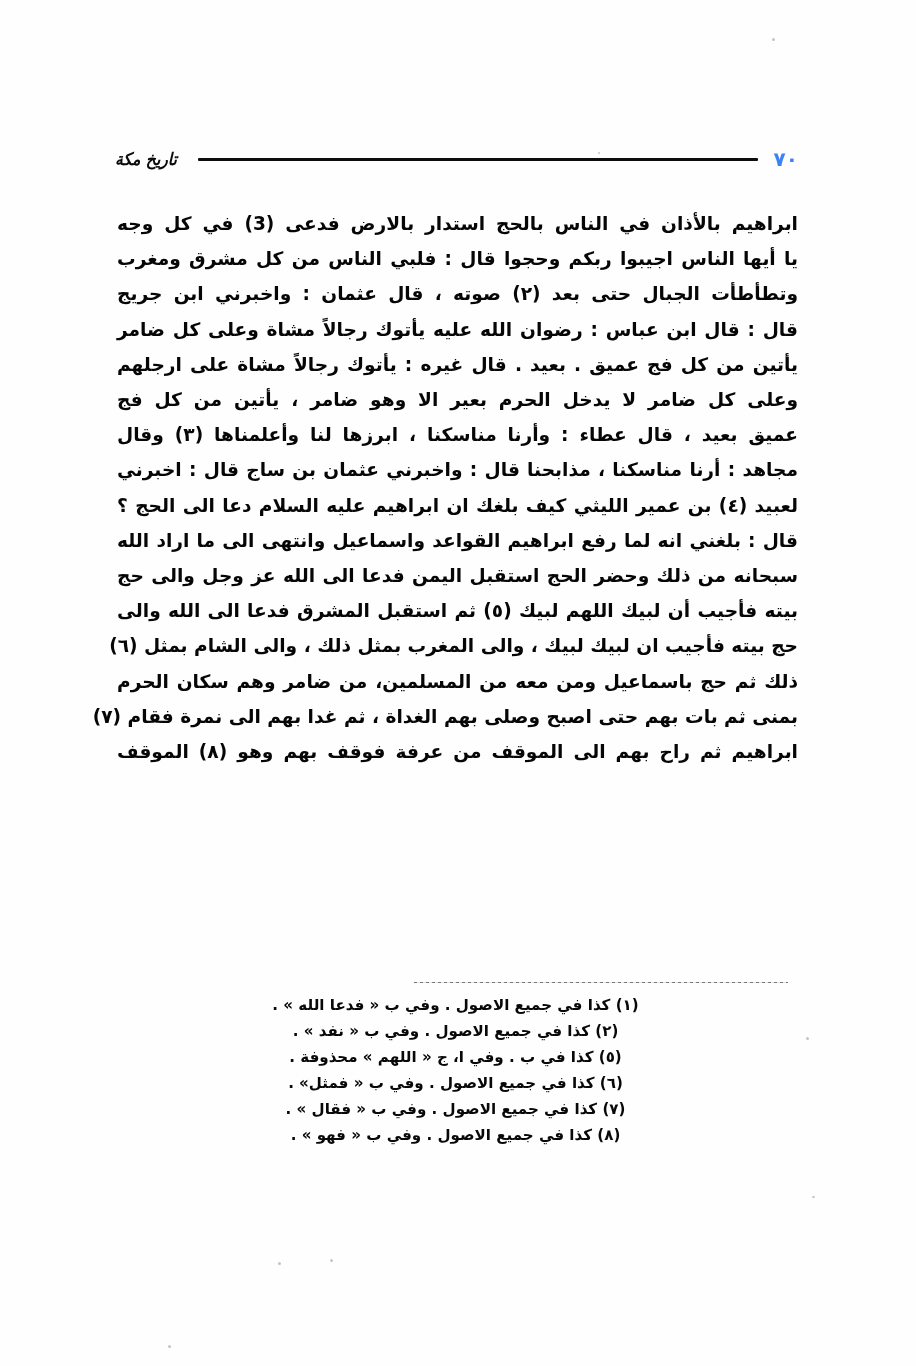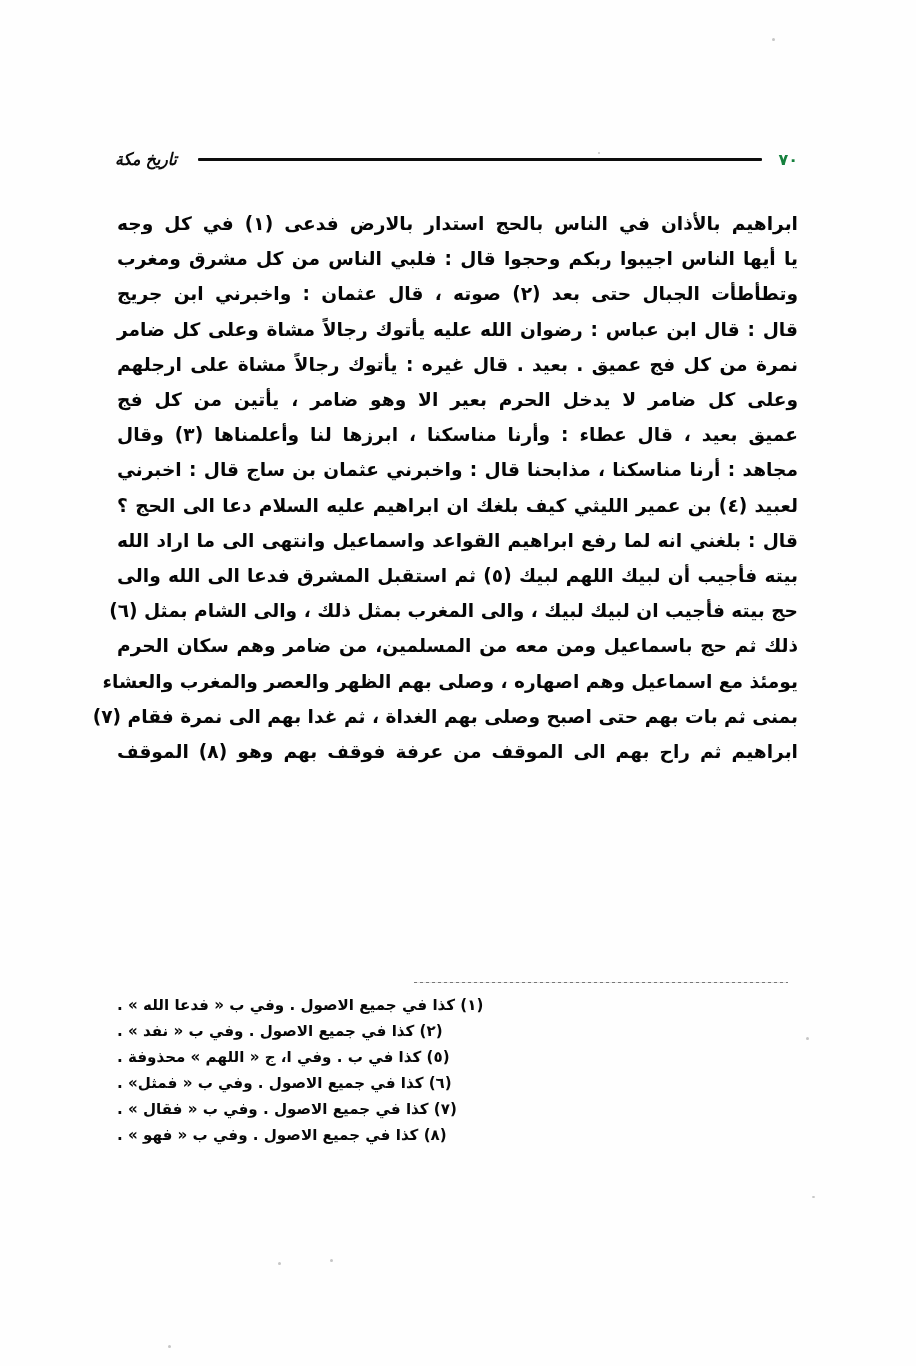--- a/index.html
+++ b/index.html
@@ -45,23 +45,23 @@
   }
   .header-rule {
     flex: 1 1 auto;
     height: 3px;
     background: #0d0d0d;
     margin: 0 6px;
     border-radius: 1px;
   }
   .header-pageno {
     font-family: "DejaVu Sans", sans-serif;
-    font-size: 16px;
+    font-size: 20px;
     font-weight: 700;
-    color: #15803d;
+    color: #3b82f6;
     white-space: nowrap;
     letter-spacing: 1px;
   }
   
   .body-block {
     position: absolute;
     top: 206px;
     right: 118px;
     left: 117px;
     direction: rtl;
@@ -104,21 +104,21 @@
     direction: rtl;
   }
   .fn-line {
     font-family: "DejaVu Sans", sans-serif;
     font-size: 15.1px;
     line-height: 26.1px;
     color: #080808;
     font-weight: 600;
     direction: rtl;
     unicode-bidi: isolate;
-    text-align: left;
+    text-align: center;
     white-space: nowrap;
   }
   
   .speck {
     position: absolute;
     background: #8d8d8d;
     border-radius: 50%;
     opacity: 0.5;
     pointer-events: none;
   }
@@ -128,34 +128,34 @@
 
 <div class="page">
 
   <div class="header">
     <div class="header-title">تاريخ مكة</div>
     <div class="header-rule"></div>
     <div class="header-pageno">٧٠</div>
   </div>
 
   <div class="body-block">
-    <div class="body-line">ابراهيم بالأذان في الناس بالحج استدار بالارض فدعى (١) في كل وجه</div>
+    <div class="body-line">ابراهيم بالأذان في الناس بالحج استدار بالارض فدعى (3) في كل وجه</div>
     <div class="body-line">يا أيها الناس اجيبوا ربكم وحجوا قال : فلبي الناس من كل مشرق ومغرب</div>
     <div class="body-line">وتطأطأت الجبال حتى بعد (٢) صوته ، قال عثمان : واخبرني ابن جريج</div>
     <div class="body-line">قال : قال ابن عباس : رضوان الله عليه يأتوك رجالاً مشاة وعلى كل ضامر</div>
-    <div class="body-line">نمرة من كل فج عميق . بعيد . قال غيره : يأتوك رجالاً مشاة على ارجلهم</div>
+    <div class="body-line">يأتين من كل فج عميق . بعيد . قال غيره : يأتوك رجالاً مشاة على ارجلهم</div>
     <div class="body-line">وعلى كل ضامر لا يدخل الحرم بعير الا وهو ضامر ، يأتين من كل فج</div>
     <div class="body-line">عميق بعيد ، قال عطاء : وأرنا مناسكنا ، ابرزها لنا وأعلمناها (٣) وقال</div>
     <div class="body-line">مجاهد : أرنا مناسكنا ، مذابحنا قال : واخبرني عثمان بن ساج قال : اخبرني</div>
     <div class="body-line">لعبيد (٤) بن عمير الليثي كيف بلغك ان ابراهيم عليه السلام دعا الى الحج ؟</div>
     <div class="body-line">قال : بلغني انه لما رفع ابراهيم القواعد واسماعيل وانتهى الى ما اراد الله</div>
+    <div class="body-line">سبحانه من ذلك وحضر الحج استقبل اليمن فدعا الى الله عز وجل والى حج</div>
     <div class="body-line">بيته فأجيب أن لبيك اللهم لبيك (٥) ثم استقبل المشرق فدعا الى الله والى</div>
     <div class="body-line">حج بيته فأجيب ان لبيك لبيك ، والى المغرب بمثل ذلك ، والى الشام بمثل (٦)</div>
     <div class="body-line">ذلك ثم حج باسماعيل ومن معه من المسلمين، من ضامر وهم سكان الحرم</div>
-    <div class="body-line">يومئذ مع اسماعيل وهم اصهاره ، وصلى بهم الظهر والعصر والمغرب والعشاء</div>
     <div class="body-line">بمنى ثم بات بهم حتى اصبح وصلى بهم الغداة ، ثم غدا بهم الى نمرة فقام (٧)</div>
     <div class="body-line">ابراهيم ثم راح بهم الى الموقف من عرفة فوقف بهم وهو (٨) الموقف</div>
   </div>
 
   <div class="fn-rule"></div>
 
   <div class="footnotes">
     <div class="fn-line">(١) كذا في جميع الاصول . وفي ب « فدعا الله » .</div>
     <div class="fn-line">(٢) كذا في جميع الاصول . وفي ب « نفد » .</div>
     <div class="fn-line">(٥) كذا في ب . وفي ا، ج « اللهم » محذوفة .</div>

